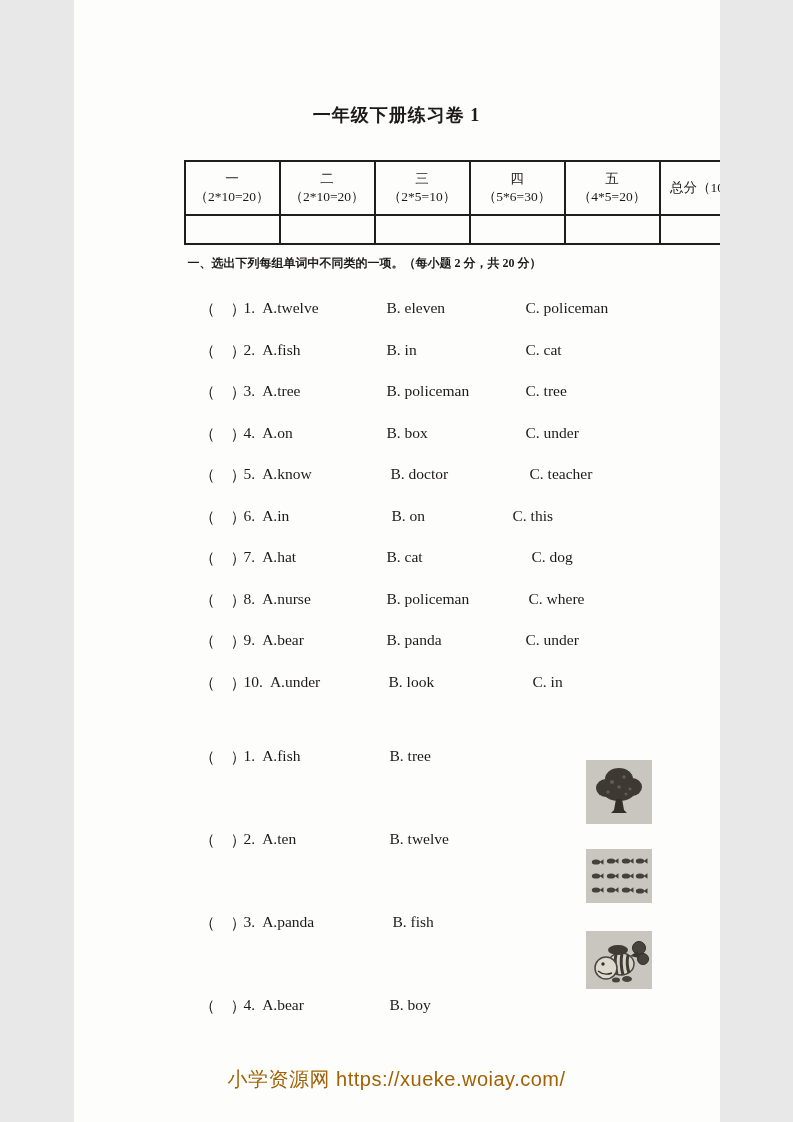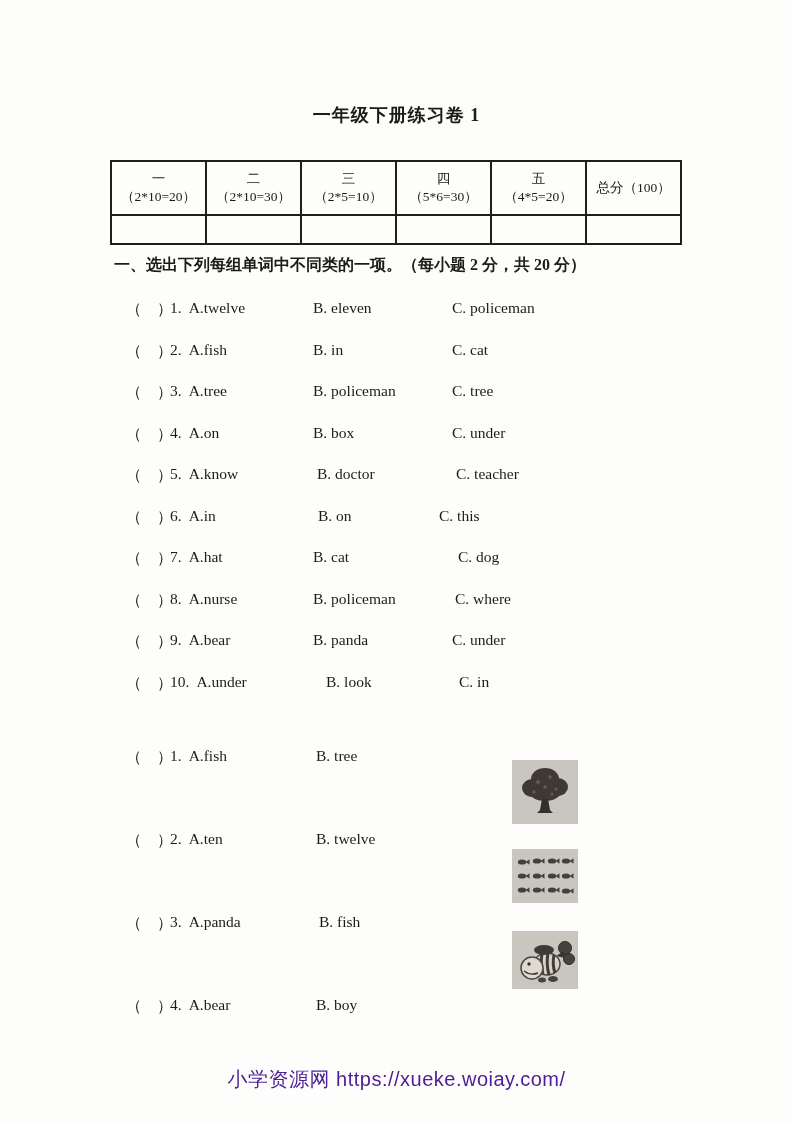--- a/index.html
+++ b/index.html
@@ -1,19 +1,19 @@
 <!DOCTYPE html>
 <html><head>
 <meta charset="utf-8">
 <style>
   * { margin:0; padding:0; box-sizing:border-box; }
   html,body { background:#e8e8e8; }
   .page {
     position:relative;
-    width:793px; height:1122px;
+    width:646px; height:1122px;
     margin:0 auto;
     background:#fdfdfb;
     font-family:"Liberation Serif","DejaVu Serif",serif;
     color:#1c1b19;
     overflow:hidden;
   }
   .title {
     position:absolute; top:103px; left:0; width:100%;
     text-align:center; font-size:18px; font-weight:bold;
     letter-spacing:1px;
@@ -24,52 +24,52 @@
   }
   table.score-table td {
     border:2px solid #1f1e1c;
     text-align:center; vertical-align:middle;
     font-size:13.5px; padding:8px;
   }
   tr.score-head td { height:32px; }
   tr.score-vals td { height:29px; }
   .sec-heading {
     position:absolute; left:114px;
-    font-size:16px; font-weight:bold;
+    font-size:12px; font-weight:bold;
   }
   .q-row { position:absolute; left:0; width:100%; height:20px; font-size:15.5px; }
   .q-bracket { position:absolute; left:126px; }
   .q-a  { position:absolute; left:170px; white-space:nowrap; }
   .q-num { margin-right:7px; }
   .q-b  { position:absolute; left:313px; white-space:nowrap; }
   .q-c  { position:absolute; left:452px; white-space:nowrap; }
   .pic {
     position:absolute; left:512px; width:66px;
     line-height:0;
   }
   .pic svg { display:block; }
   .footer {
     position:absolute; top:1066px; left:0; width:100%;
     text-align:center;
     font-family:"Liberation Sans","DejaVu Sans",sans-serif;
-    font-size:20px; color:#4c1d95; letter-spacing:0.5px;
+    font-size:20px; color:#a16207; letter-spacing:0.5px;
   }
 </style>
 </head>
 <body>
 
 <div class="page">
 
   <div class="title">一年级下册练习卷 1</div>
 
   <table class="score-table">
     <tbody>
         <tr class="score-head">
       <td>一（2*10=20）</td>
-      <td>二（2*10=30）</td>
+      <td>二（2*10=20）</td>
       <td>三（2*5=10）</td>
       <td>四（5*6=30）</td>
       <td>五（4*5=20）</td>
       <td>总分（100）</td>
     </tr>
     <tr class="score-vals">
       <td></td>
       <td></td>
       <td></td>
       <td></td>
@@ -131,21 +131,21 @@
   </div>
   <div class="q-row" style="top:631px">
     <span class="q-bracket">（　）</span>
     <span class="q-a"><span class="q-num">9.</span><span>A.bear</span></span>
     <span class="q-b">B. panda</span>
     <span class="q-c">C. under</span>
   </div>
   <div class="q-row" style="top:673px">
     <span class="q-bracket">（　）</span>
     <span class="q-a"><span class="q-num">10.</span><span>A.under</span></span>
-    <span class="q-b" style="left:326px">B. look</span>
+    <span class="q-b" style="left:315px">B. look</span>
     <span class="q-c" style="left:459px">C. in</span>
   </div>
 
 
   <div class="q-row" style="top:747px">
     <span class="q-bracket">（　）</span>
     <span class="q-a"><span class="q-num">1.</span><span>A.fish</span></span>
     <span class="q-b" style="left:316px">B. tree</span>
   </div>
   <div class="q-row" style="top:830px">

